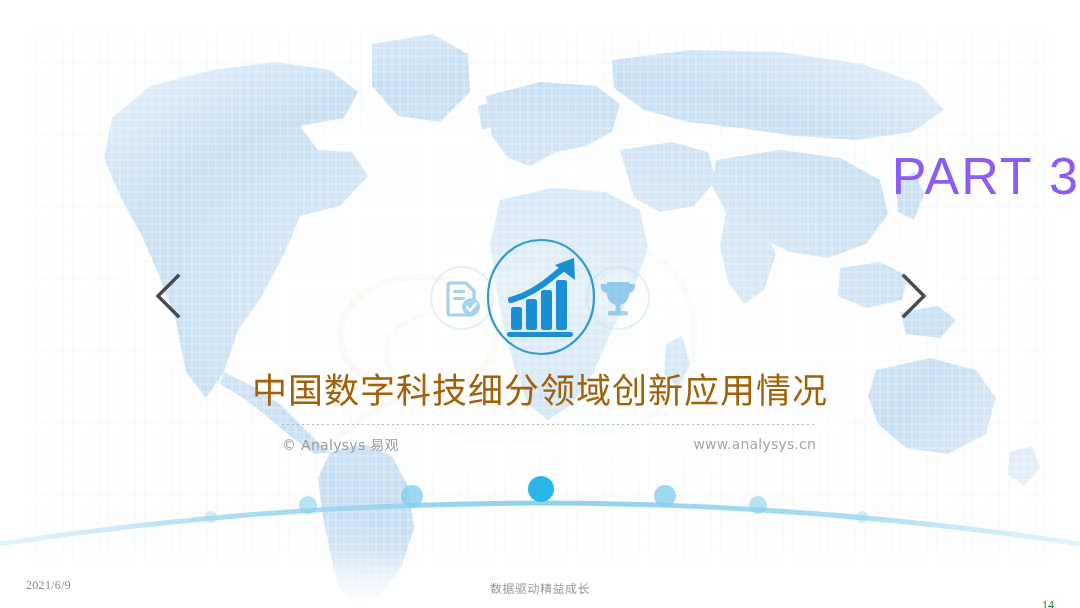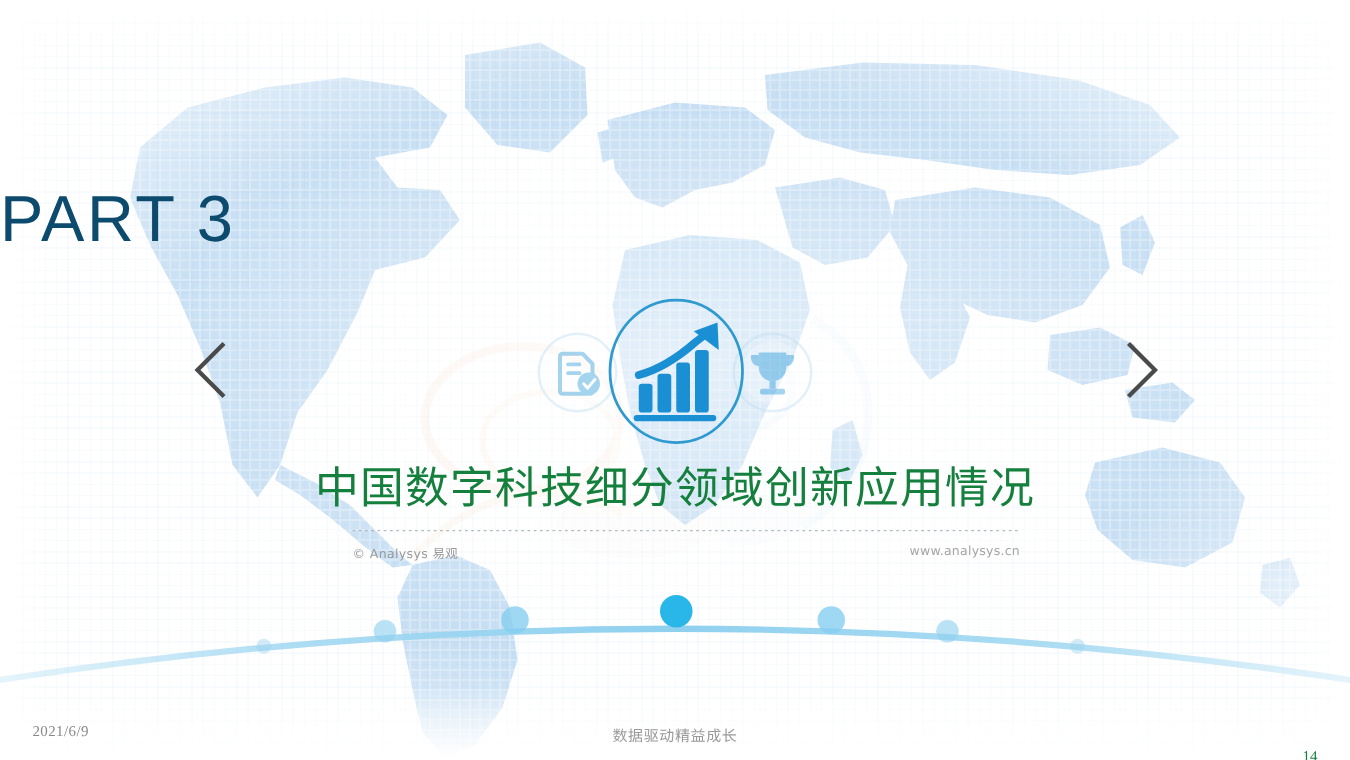--- a/index.html
+++ b/index.html
@@ -77,25 +77,25 @@
   }
   .nav-arrow.left  { left: 148px; }
   .nav-arrow.right { left: 890px; }
 
   
   .part-title {
     position: absolute;
     left: 0;
     right: 0;
     top: 150px;
-    text-align: left;
+    text-align: right;
     font-size: 52px;
     font-weight: 400;
     letter-spacing: 2px;
-    color: #0c4a6e;
+    color: #8b5cf6;
     font-family: "Liberation Sans", "DejaVu Sans", sans-serif;
     line-height: 1;
     white-space: nowrap;
   }
 
   
   .icon-cluster {
     position: absolute;
     left: 420px;
     top: 238px;
@@ -122,21 +122,21 @@
   
   .main-title {
     position: absolute;
     left: 0;
     right: 0;
     top: 371px;
     text-align: center;
     font-size: 35px;
     font-weight: 400;
     letter-spacing: 1px;
-    color: #15803d;
+    color: #a16207;
     font-family: "DejaVu Sans", "Liberation Sans", sans-serif;
     line-height: 1.15;
     white-space: nowrap;
   }
 
   
   .divider {
     position: absolute;
     left: 282px;
     top: 424px;
@@ -148,21 +148,21 @@
     opacity: .75;
   }
 
   
   .brand-row {
     position: absolute;
     left: 282px;
     top: 434px;
     width: 534px;
     height: 18px;
-    font-size: 10px;
+    font-size: 14px;
     color: #9a9a9a;
     font-family: "DejaVu Sans", "Liberation Sans", sans-serif;
   }
   .brand-left {
     position: absolute;
     left: 0;
     top: 0;
     letter-spacing: .3px;
   }
   .brand-right {

